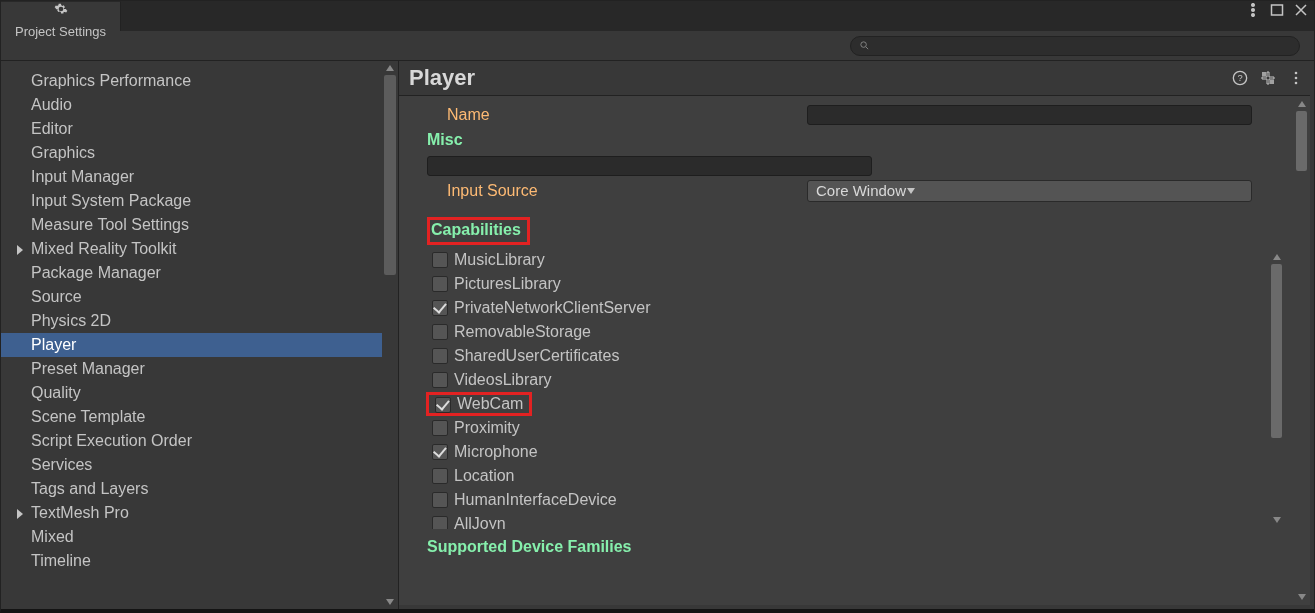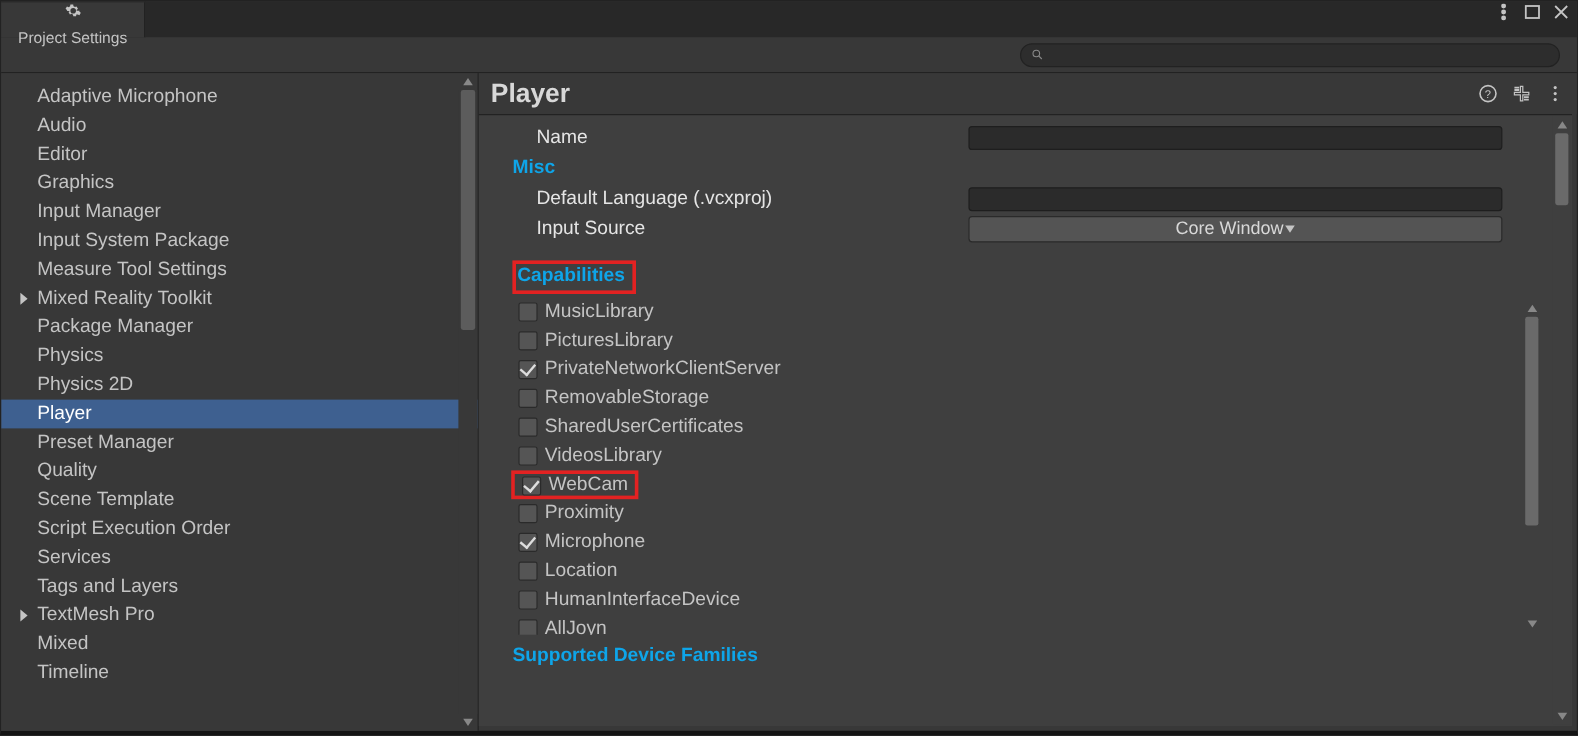--- a/index.html
+++ b/index.html
@@ -47,26 +47,26 @@
 
   .main-content { flex:1; background:#3f3f3f; border-top:1px solid #222; position:relative; overflow:hidden; margin: 0 4px 4px 0;}
   .content-inner { position:absolute; left:0; right:18px; top:0; bottom:0; padding: 6px 6px 6px 28px; overflow:hidden;}
   .main-scroll { position:absolute; right:1px; top:1px; bottom:1px; width:15px; display:flex; flex-direction:column; background:#3f3f3f;}
   .main-scroll .btn { height:14px; display:flex; align-items:center; justify-content:center;}
   .main-scroll .btn svg{fill:#888;}
   .main-scroll .track { flex:1; position:relative; }
   .main-scroll .thumb { position:absolute; left:2px; right:2px; top:0; height:60px; background:#6a6a6a; border-radius:2px;}
 
   .field-row { display:flex; align-items:center; height:25px; }
-  .field-label { width:380px; padding-left:20px; color:#e5e5e5; font-size:16px; }
+  .field-label { width:380px; padding-left:20px; color:#fdba74; font-size:16px; }
   .field-value { flex:1; }
   .field-value .text-input { width:100%; max-width:445px; height:20px; background:#2b2b2b; border:1px solid #1e1e1e; border-radius:3px; display:flex; align-items:center; padding:0 6px; color:#c4c4c4; font-size:13px;}
-  .dropdown { width:100%; max-width:445px; height:22px; background:#545454; border:1px solid #2a2a2a; border-radius:3px; display:flex; align-items:center; justify-content:center; padding:0 8px; color:#d8d8d8; font-size:15px;}
+  .dropdown { width:100%; max-width:445px; height:22px; background:#545454; border:1px solid #2a2a2a; border-radius:3px; display:flex; align-items:center; justify-content:flex-start; padding:0 8px; color:#d8d8d8; font-size:15px;}
   .dropdown svg { fill:#c4c4c4; }
-  .section-head { font-weight:bold; color:#0ea5e9; font-size:16px; padding:4px 0 4px 0;}
+  .section-head { font-weight:bold; color:#86efac; font-size:16px; padding:4px 0 4px 0;}
   .section-head.l0 { padding-left:0; }
   .section-highlight { display:inline-block; border:3px solid #e32222; padding:0 6px 2px 1px; line-height:20px; }
 
   .cap-panel { margin-left:-10px; margin-top: -2px; border:1px solid transparent; position:relative;}
   .cap-scroll-outer { position:relative; height:281px; }
   .cap-list { position:absolute; left:4px; right:20px; top:0; bottom:0; overflow:hidden;}
   .cap-row { height:24px; display:flex; align-items:center; gap:6px; padding-left:10px; color:#c4c4c4; font-size:16px;}
   .chk { width:16px; height:16px; background:#555; border:1px solid #2a2a2a; border-radius:2px; display:inline-flex; align-items:center; justify-content:center; flex:0 0 16px;}
   .chk.checked::after { content:""; width:10px; height:6px; border-left:2px solid #ddd; border-bottom:2px solid #ddd; transform:rotate(-50deg) translate(1px,-1px);}
   .cap-highlight { border:3px solid #e32222; padding:0 6px 0 6px; display:inline-flex; align-items:flex-end; height:24px; gap:6px;}
@@ -120,21 +120,21 @@
         </svg>
       <input type="text" placeholder="" style="">
     </div>
   </div>
 
   <div class="body">
 
     <div class="sidebar">
       <ul class="side-list" id="side-list">
           <li class="side-item">
-            <span>Adaptive Microphone</span>
+            <span>Graphics Performance</span>
           </li>
           <li class="side-item">
             <span>Audio</span>
           </li>
           <li class="side-item">
             <span>Editor</span>
           </li>
           <li class="side-item">
             <span>Graphics</span>
           </li>
@@ -150,21 +150,21 @@
           <li class="side-item">
             <span class="expander"><svg width="10" height="12" viewBox="0 0 10 12">
                 <path d="M2 1l6 5-6 5z"></path>
               </svg></span>
             <span>Mixed Reality Toolkit</span>
           </li>
           <li class="side-item">
             <span>Package Manager</span>
           </li>
           <li class="side-item">
-            <span>Physics</span>
+            <span>Source</span>
           </li>
           <li class="side-item">
             <span>Physics 2D</span>
           </li>
           <li class="side-item selected">
             <span>Player</span>
           </li>
           <li class="side-item">
             <span>Preset Manager</span>
           </li>
@@ -246,21 +246,20 @@
             <div class="field-label">Name</div>
             <div class="field-value">
                 <div class="text-input">
                   <span></span>
                 </div>
               </div>
           </div>
 
           <div class="section-head l0">Misc</div>
           <div class="field-row">
-            <div class="field-label">Default Language (.vcxproj)</div>
             <div class="field-value">
                 <div class="text-input">
                   <span></span>
                 </div>
               </div>
           </div>
           <div class="field-row">
             <div class="field-label">Input Source</div>
             <div class="field-value">
               <div class="dropdown">

